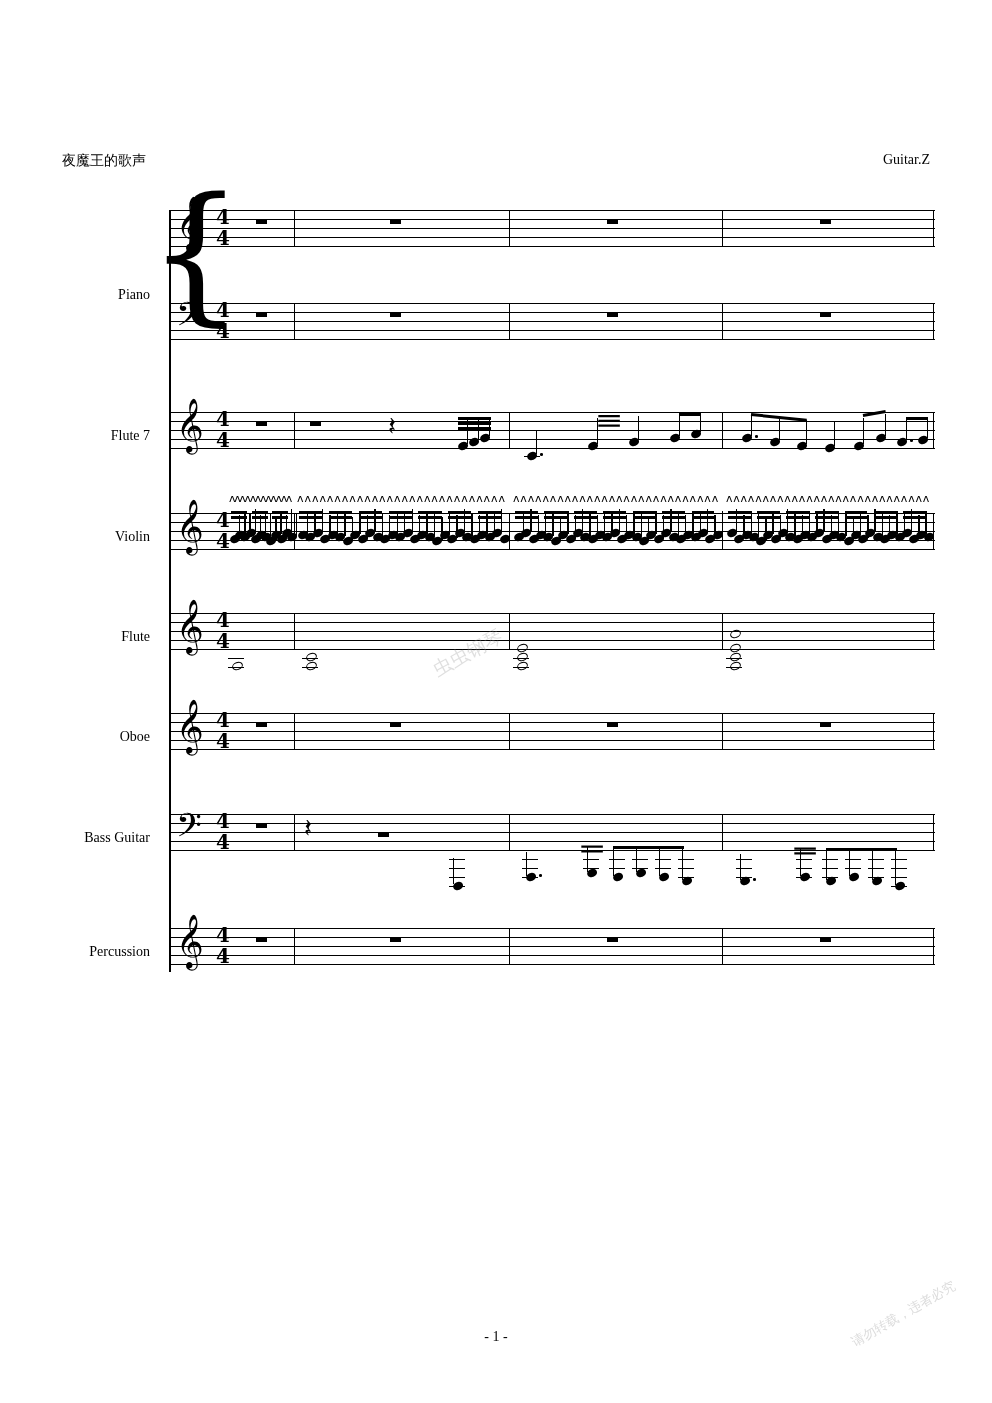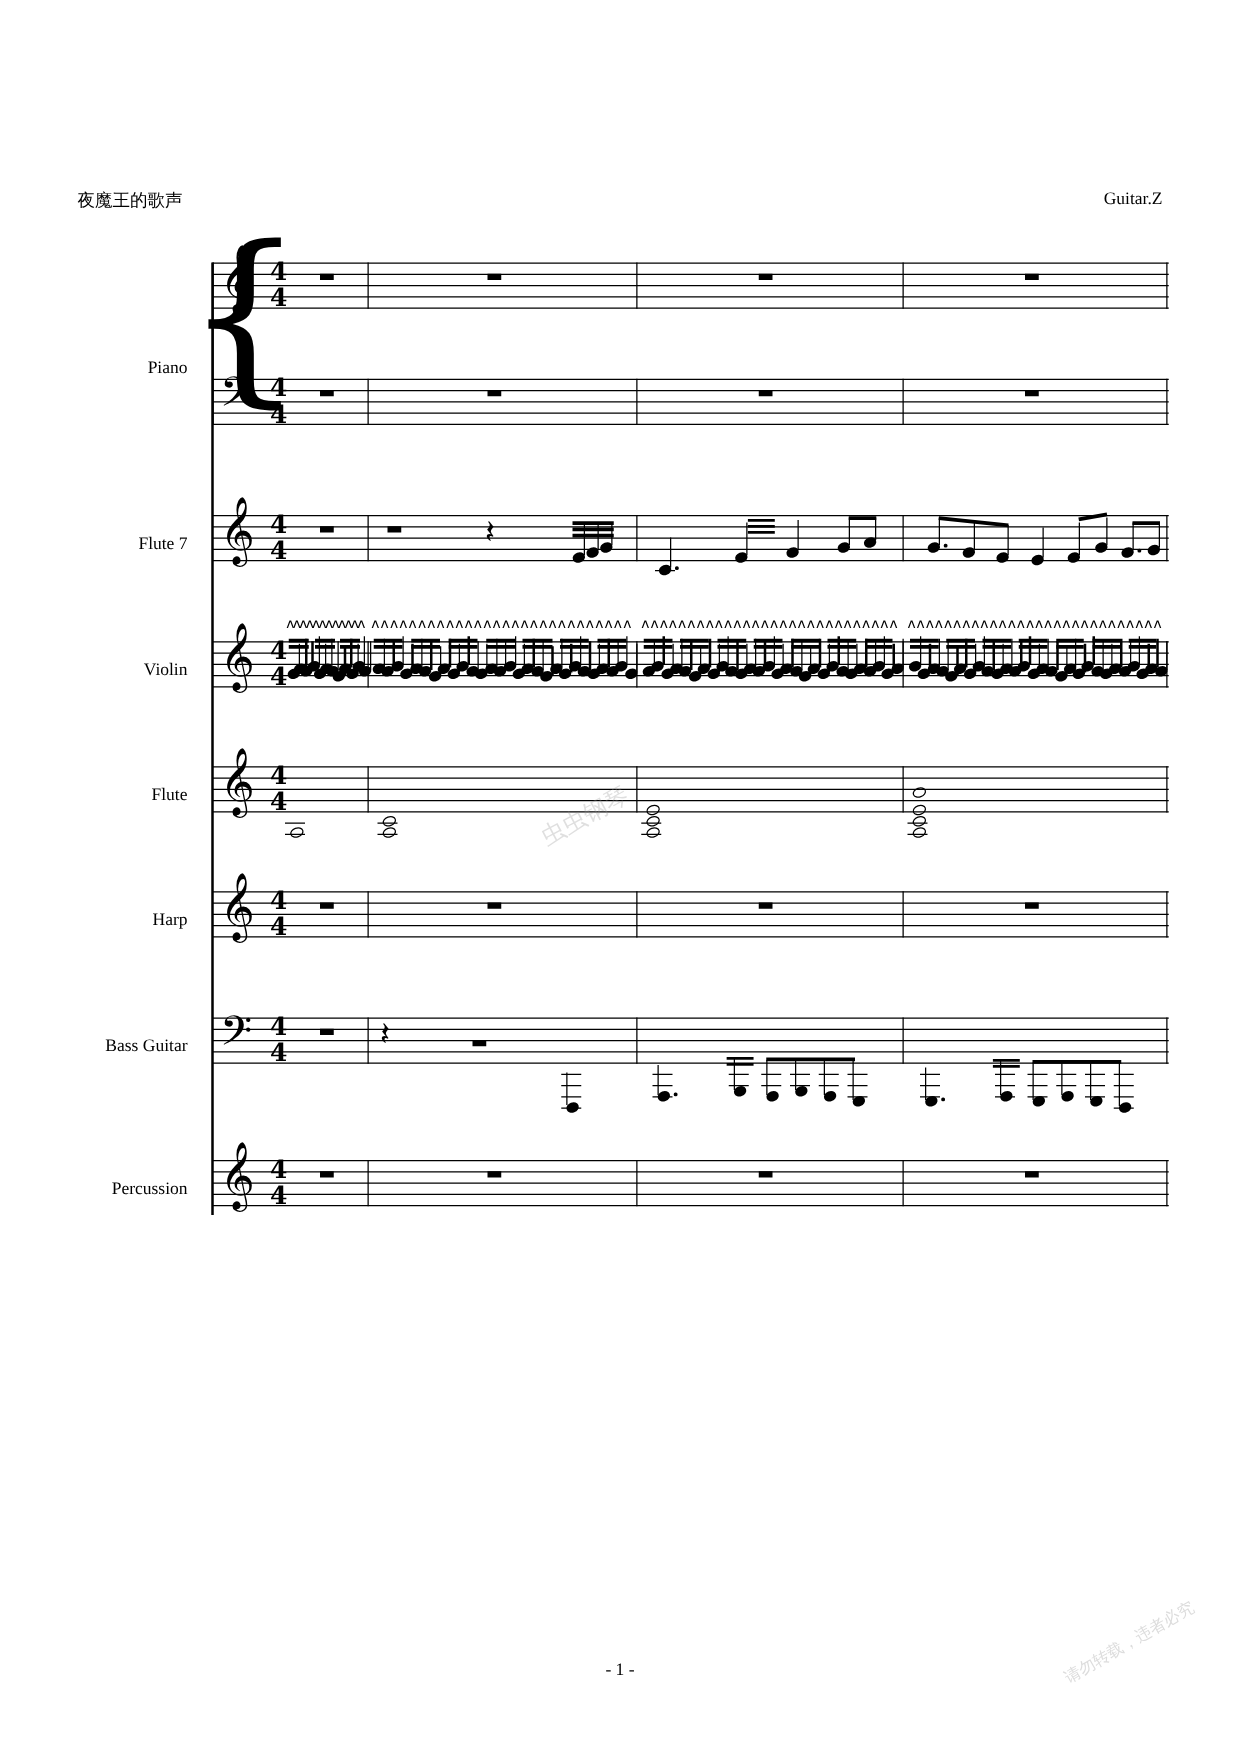--- a/index.html
+++ b/index.html
@@ -740,21 +740,21 @@
       <div class="notehead open" style="left:560px;top:40px;"></div>
       <div class="notehead open" style="left:560px;top:49px;"></div>
       <div class="ledger" style="left:556px;top:45px;"></div>
       <div class="ledger" style="left:556px;top:54px;"></div>
       <div class="barline" style="left:124px;"></div>
       <div class="barline" style="left:339px;"></div>
       <div class="barline" style="left:552px;"></div>
       <div class="barline" style="left:763px;"></div>
     </div>
 
-    <div class="inst-label" style="top:729px;">Harp</div>
+    <div class="inst-label" style="top:729px;">Oboe</div>
     <div class="staff" style="top:713px;">
       <div class="line"></div>
       <div class="line"></div>
       <div class="line"></div>
       <div class="line"></div>
       <div class="line"></div>
       <div class="clef treble">𝄞</div>
       <div class="timesig">
         <span>4</span>
         <span>4</span>

